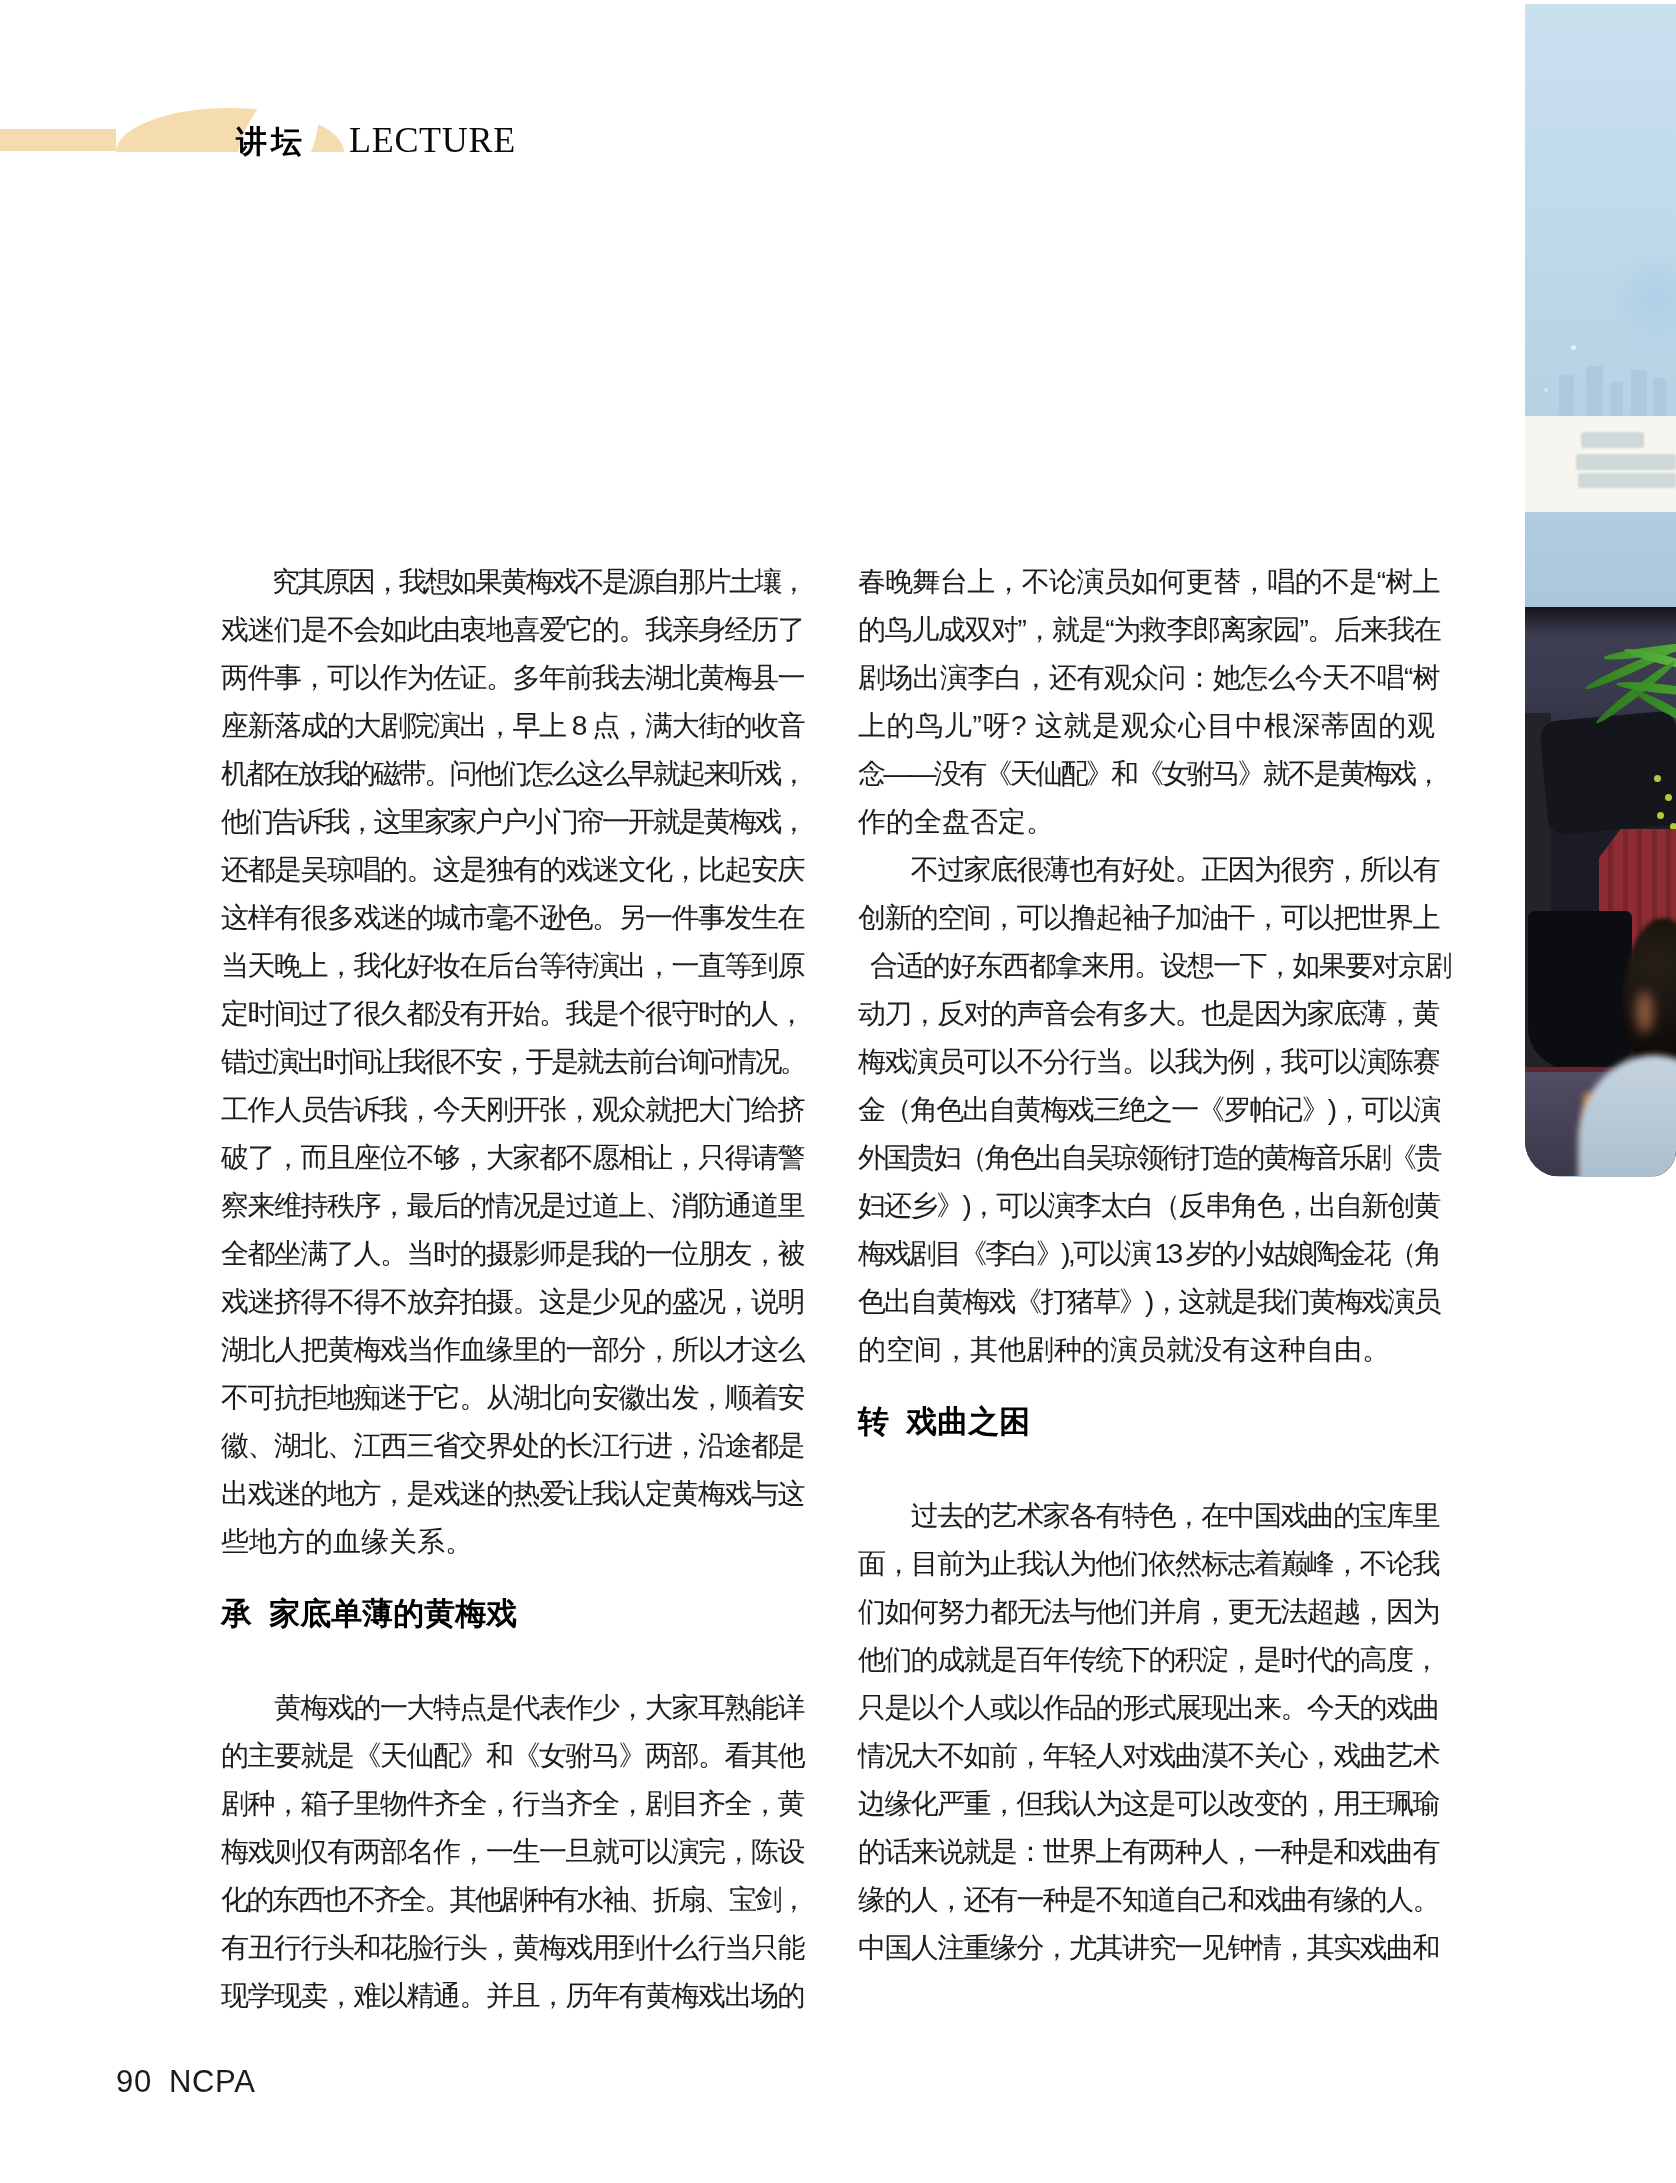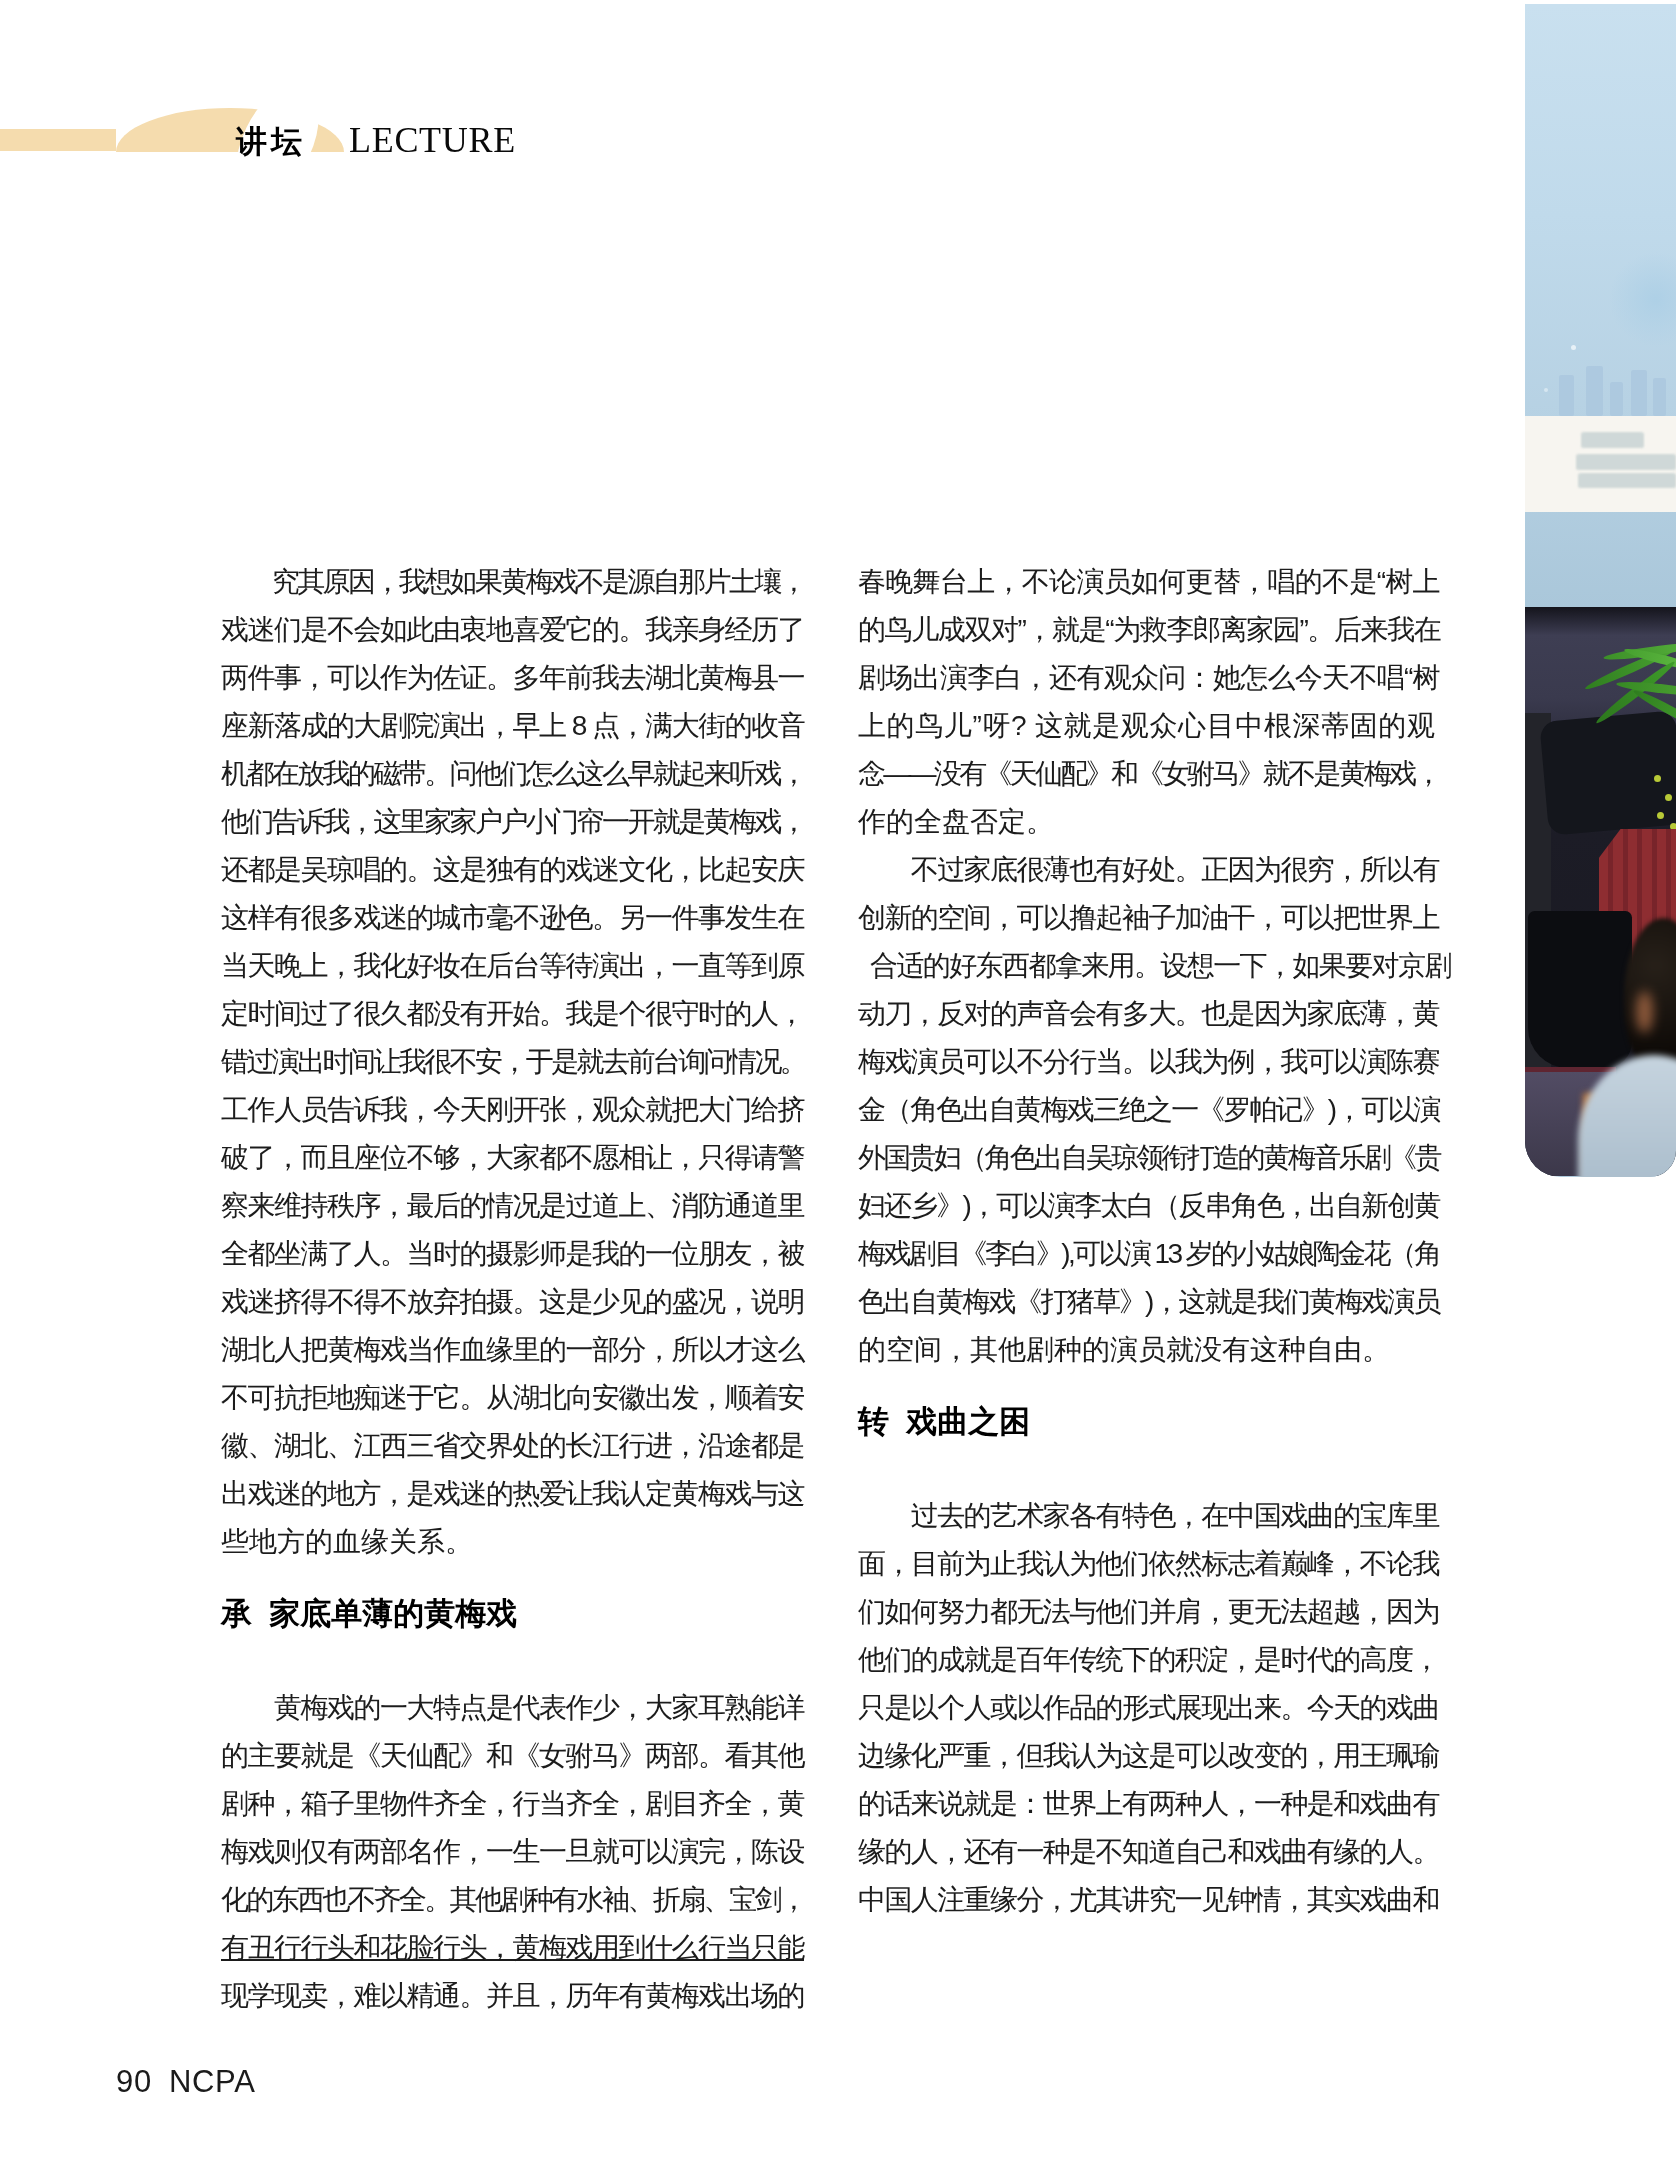--- a/index.html
+++ b/index.html
@@ -123,21 +123,21 @@
           <div class="tline" style="letter-spacing: -1.5px;">出戏迷的地方，是戏迷的热爱让我认定黄梅戏与这</div>
           <div class="tline end">些地方的血缘关系。</div>
         </div>
       <h2 class="sec-heading">承  家底单薄的黄梅戏</h2>
       <div>
           <div class="tline" style="letter-spacing: -1.5px;">　　黄梅戏的一大特点是代表作少，大家耳熟能详</div>
           <div class="tline" style="letter-spacing: -1.5px;">的主要就是《天仙配》和《女驸马》两部。看其他</div>
           <div class="tline" style="letter-spacing: -1.5px;">剧种，箱子里物件齐全，行当齐全，剧目齐全，黄</div>
           <div class="tline" style="letter-spacing: -1.5px;">梅戏则仅有两部名作，一生一旦就可以演完，陈设</div>
           <div class="tline" style="letter-spacing: -2.6px;">化的东西也不齐全。其他剧种有水袖、折扇、宝剑，</div>
-          <div class="tline" style="letter-spacing: -1.5px; text-decoration: underline;">有丑行行头和花脸行头，黄梅戏用到什么行当只能</div>
+          <div class="tline" style="letter-spacing: -1.5px;">有丑行行头和花脸行头，黄梅戏用到什么行当只能</div>
           <div class="tline" style="letter-spacing: -1.5px;">现学现卖，难以精通。并且，历年有黄梅戏出场的</div>
         </div>
     </div>
     <div class="col col-right">
       <div>
           <div class="tline" style="letter-spacing: -0.7px;">春晚舞台上，不论演员如何更替，唱的不是“树上</div>
           <div class="tline" style="letter-spacing: -1.4px;">的鸟儿成双对”，就是“为救李郎离家园”。后来我在</div>
           <div class="tline" style="letter-spacing: -0.7px;">剧场出演李白，还有观众问：她怎么今天不唱“树</div>
           <div class="tline">上的鸟儿”呀? 这就是观众心目中根深蒂固的观</div>
           <div class="tline" style="letter-spacing: -2.7px;">念——没有《天仙配》和《女驸马》就不是黄梅戏，</div>
@@ -156,20 +156,21 @@
           <div class="tline" style="letter-spacing: -1.9px;">色出自黄梅戏《打猪草》)，这就是我们黄梅戏演员</div>
           <div class="tline end">的空间，其他剧种的演员就没有这种自由。</div>
         </div>
       <h2 class="sec-heading">转  戏曲之困</h2>
       <div>
           <div class="tline" style="letter-spacing: -1.6px;">　　过去的艺术家各有特色，在中国戏曲的宝库里</div>
           <div class="tline" style="letter-spacing: -1.6px;">面，目前为止我认为他们依然标志着巅峰，不论我</div>
           <div class="tline" style="letter-spacing: -1.6px;">们如何努力都无法与他们并肩，更无法超越，因为</div>
           <div class="tline" style="letter-spacing: -1.6px;">他们的成就是百年传统下的积淀，是时代的高度，</div>
           <div class="tline" style="letter-spacing: -1.6px;">只是以个人或以作品的形式展现出来。今天的戏曲</div>
+          <div class="tline" style="letter-spacing: -1.6px;">情况大不如前，年轻人对戏曲漠不关心，戏曲艺术</div>
           <div class="tline" style="letter-spacing: -1.6px;">边缘化严重，但我认为这是可以改变的，用王珮瑜</div>
           <div class="tline" style="letter-spacing: -1.6px;">的话来说就是：世界上有两种人，一种是和戏曲有</div>
           <div class="tline" style="letter-spacing: -1.6px;">缘的人，还有一种是不知道自己和戏曲有缘的人。</div>
           <div class="tline" style="letter-spacing: -1.6px;">中国人注重缘分，尤其讲究一见钟情，其实戏曲和</div>
         </div>
     </div>
   </main>
 
   <div class="photo">
     <div class="ph-screen"></div>

